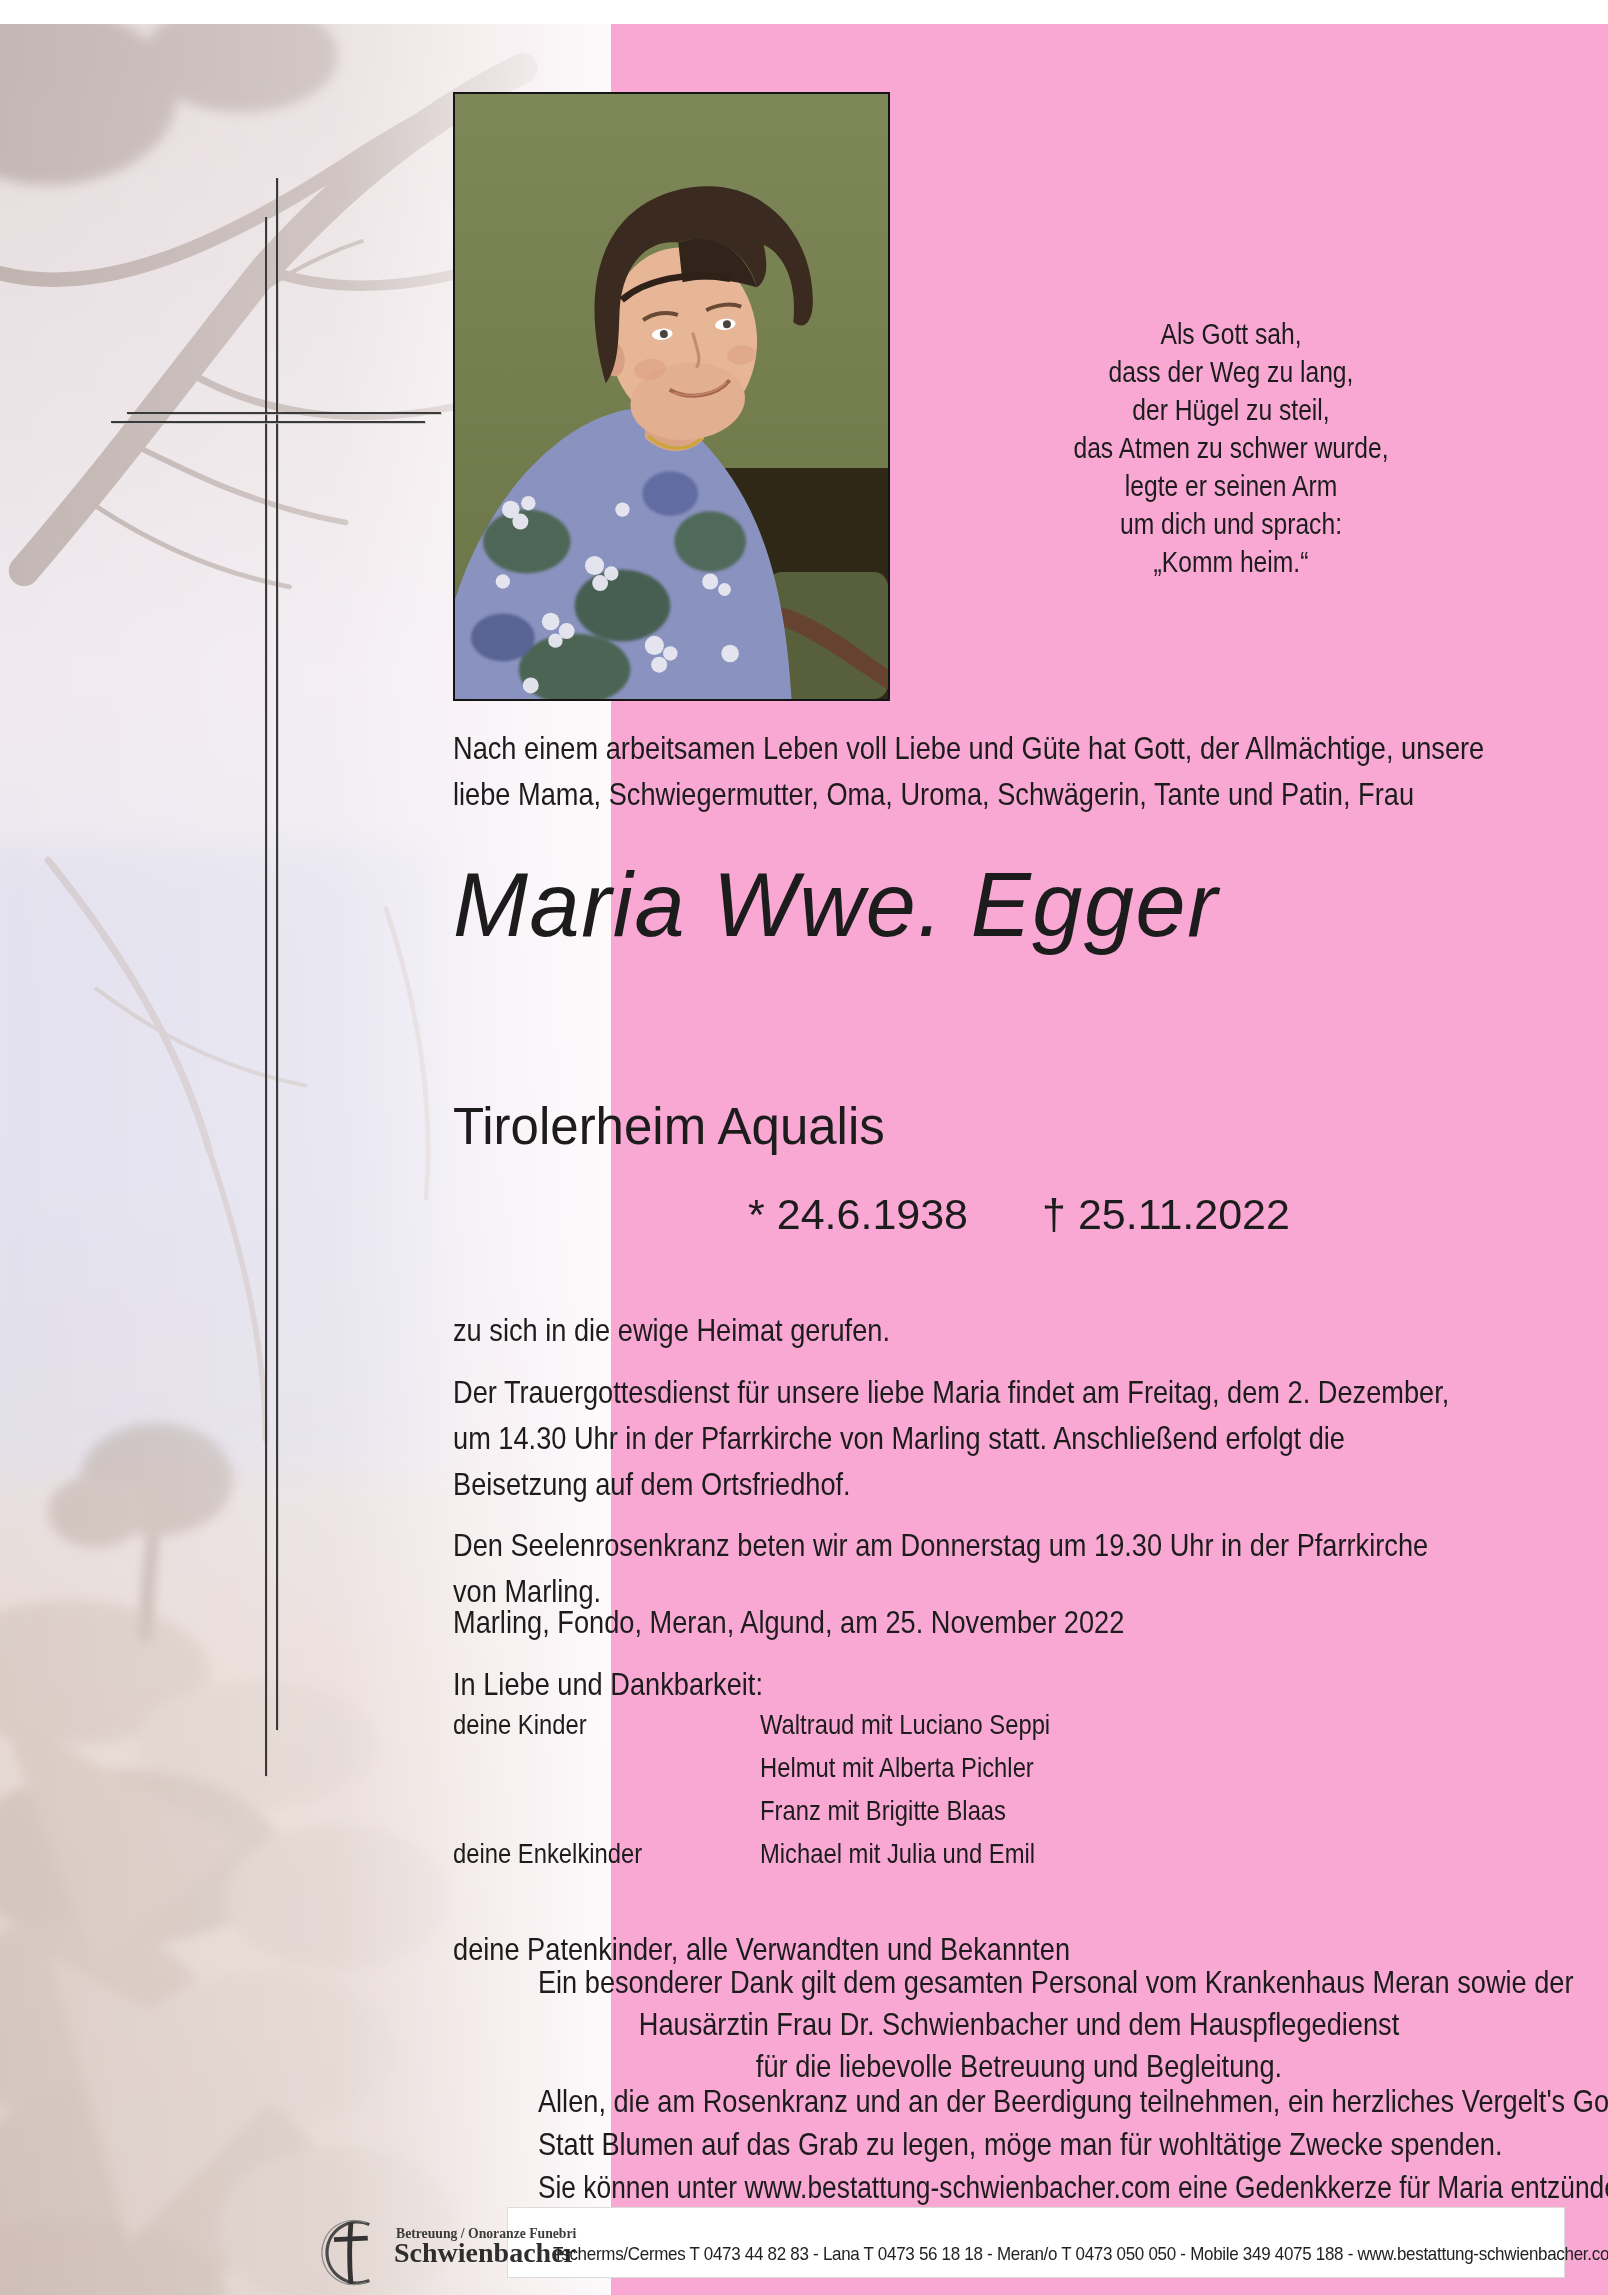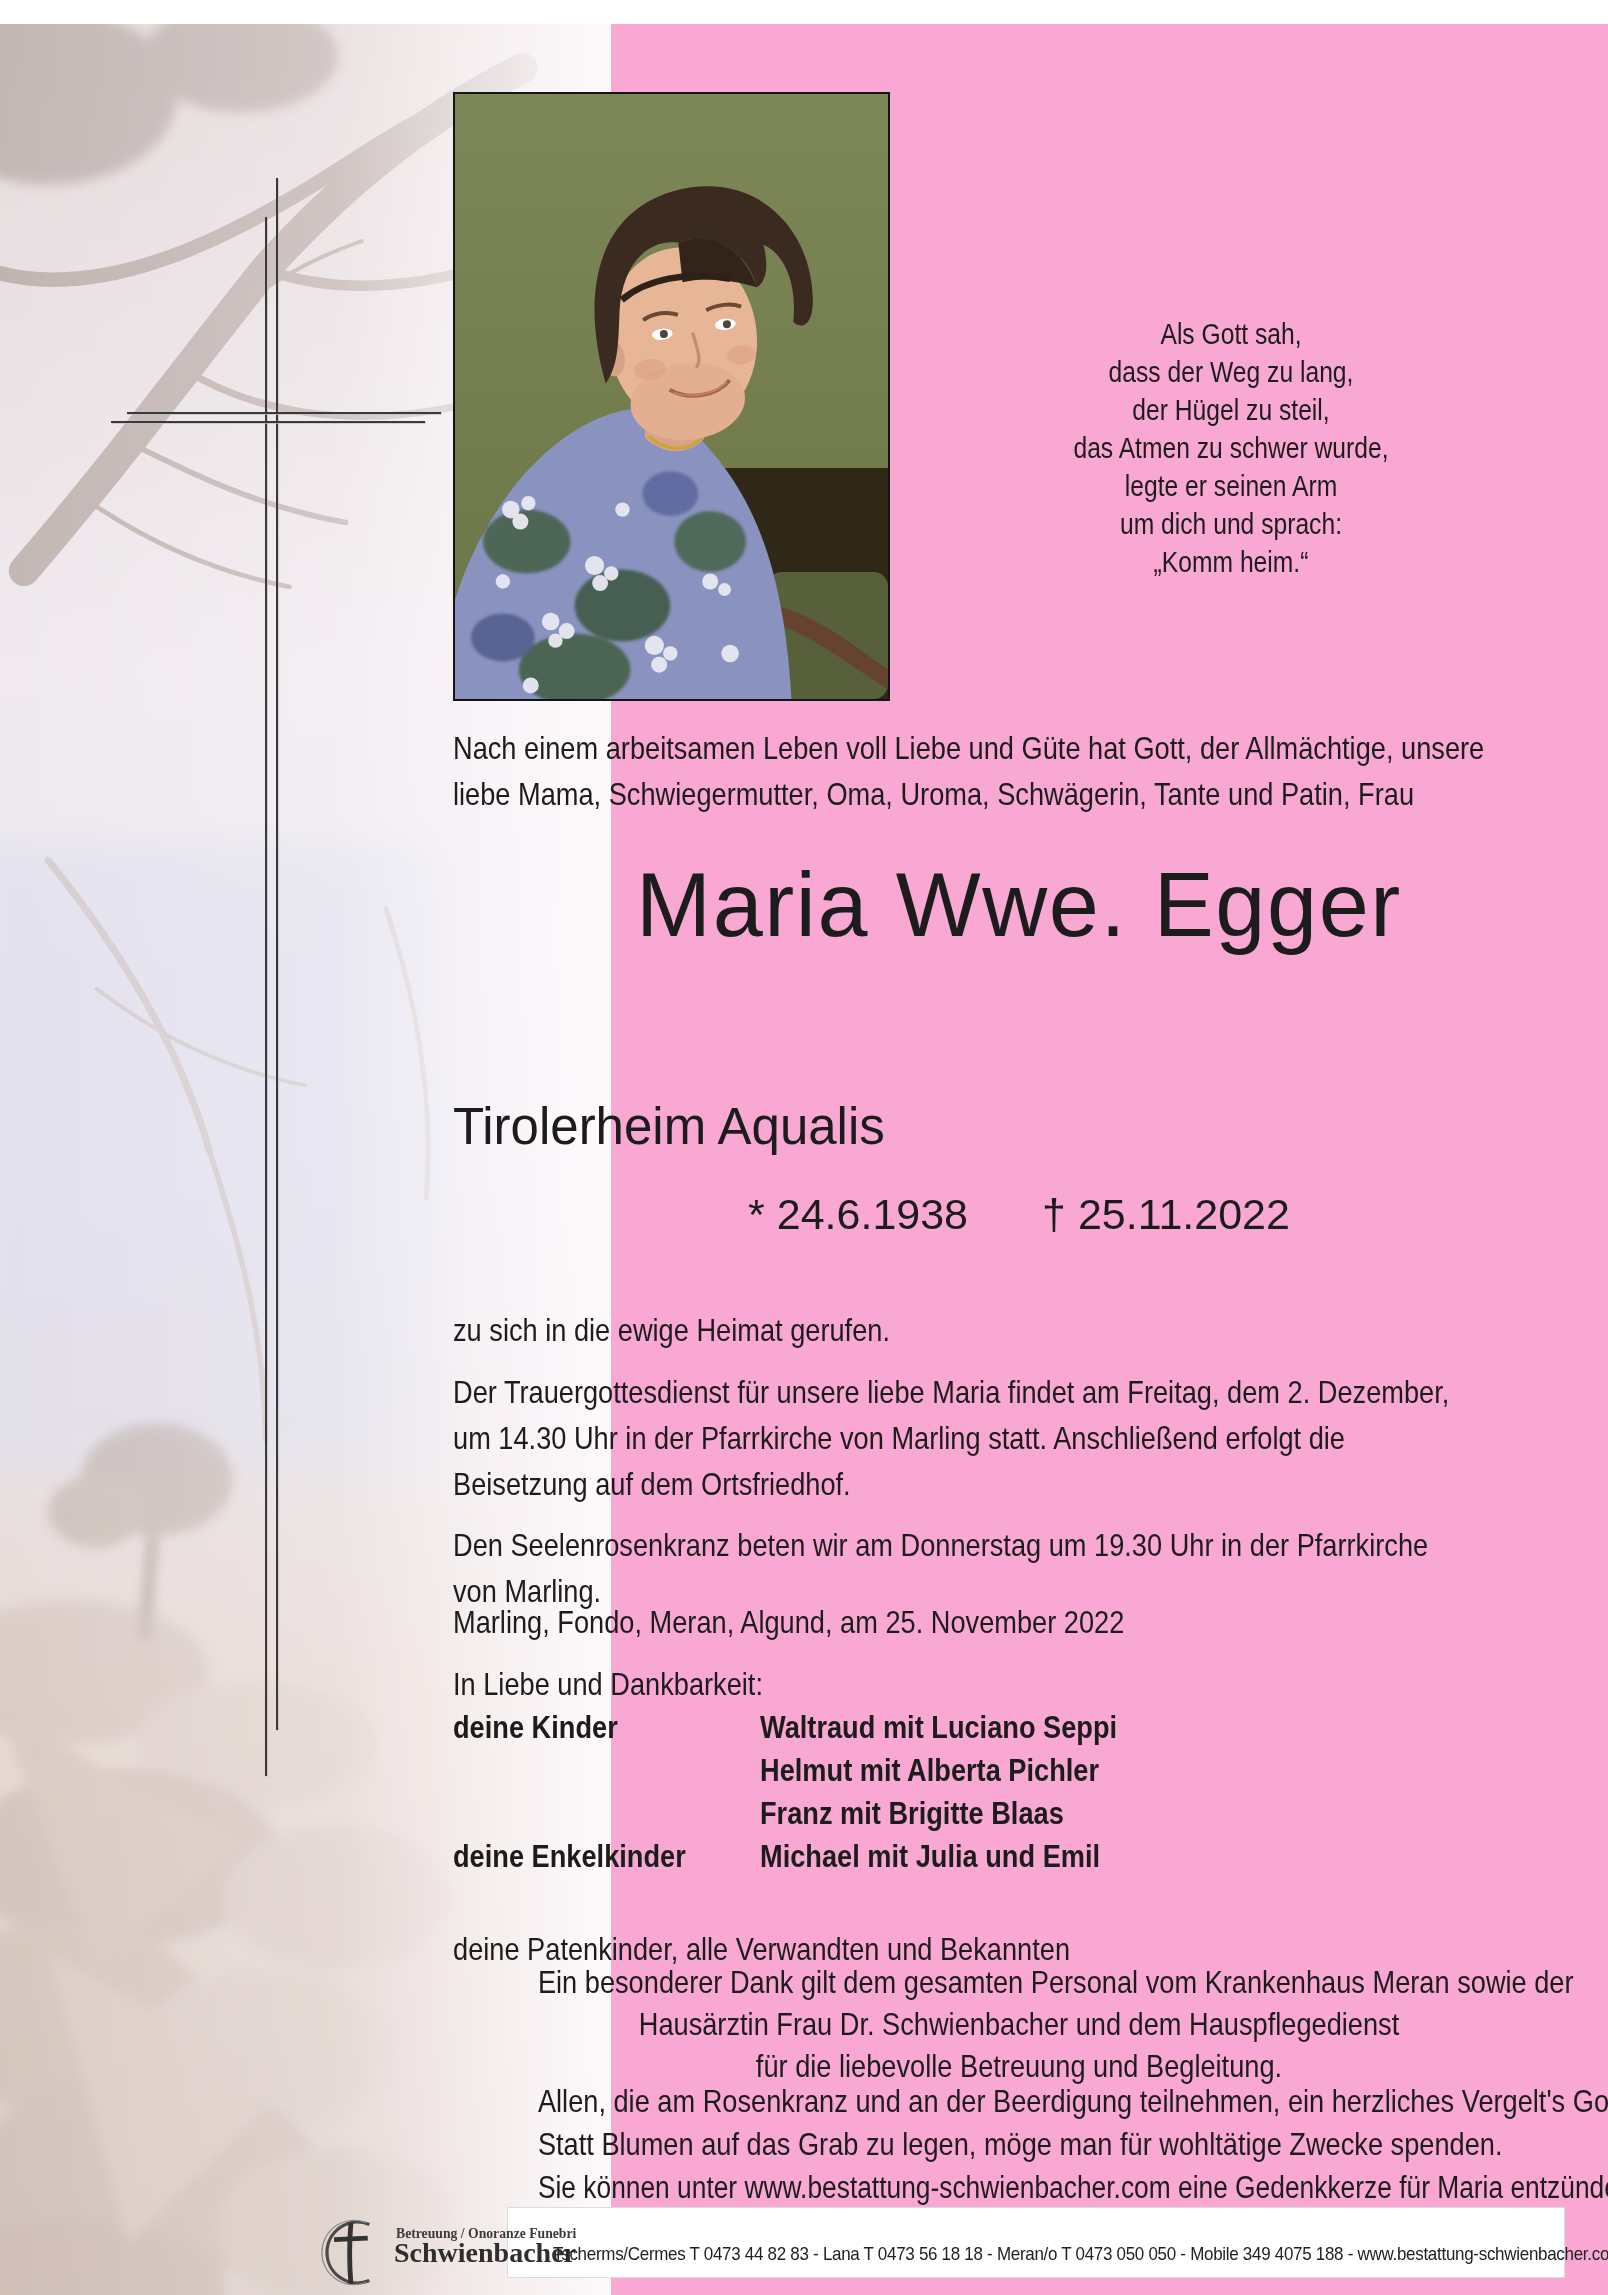--- a/index.html
+++ b/index.html
@@ -19,31 +19,31 @@
   #photo{position:absolute;left:453px;top:68px;width:437px;height:609px;border:2.4px solid #141414;box-sizing:border-box;background:#76804f;}
   #photo svg{display:block;width:100%;height:100%;}
   
   #poem{position:absolute;left:893px;top:291px;width:676px;text-align:center;
         font-size:29px;line-height:38px;transform:scaleX(.85);transform-origin:50% 0;}
   
   .col{position:absolute;left:453px;width:1132px;}
   .body-text{font-size:32px;line-height:46px;white-space:nowrap;transform:scaleX(.85);transform-origin:0 0;}
   .body-center{font-size:32px;text-align:center;white-space:nowrap;transform:scaleX(.85);transform-origin:50% 0;}
   #intro{top:701px;}
-  #deceased-name{top:830px;text-align:center;font-size:90px;letter-spacing:1.6px;white-space:nowrap;}
+  #deceased-name{top:830px;text-align:left;font-size:90px;letter-spacing:1.6px;white-space:nowrap;font-style:italic;}
   #maiden-name{top:967px;text-align:center;font-size:55px;}
   #residence{top:1073px;text-align:left;font-size:51px;}
   #dates{top:1166px;display:flex;justify-content:center;gap:74px;font-size:43px;}
   #called-home{top:1283px;}
   #service{top:1345px;}
   #rosary{top:1498px;}
   #dateline{top:1575px;}
   #gratitude{top:1637px;}
   #family{top:1685px;}
-  .fam-row{position:relative;height:43px;font-size:32px;white-space:nowrap;font-weight:bold;}
+  .fam-row{position:relative;height:43px;font-size:28px;white-space:nowrap;}
   .fam-label{position:absolute;left:0;transform:scaleX(.85);transform-origin:0 0;}
   .fam-value{position:absolute;left:307px;transform:scaleX(.85);transform-origin:0 0;}
   #patenkinder{top:1902px;}
   #thanks-1{top:1940px;}
   #thanks-2{top:1982px;}
   #thanks-3{top:2024px;}
   #attendance{top:2059px;}
   #flowers{top:2102px;}
   #candle{top:2146px;font-size:31px;}
   

